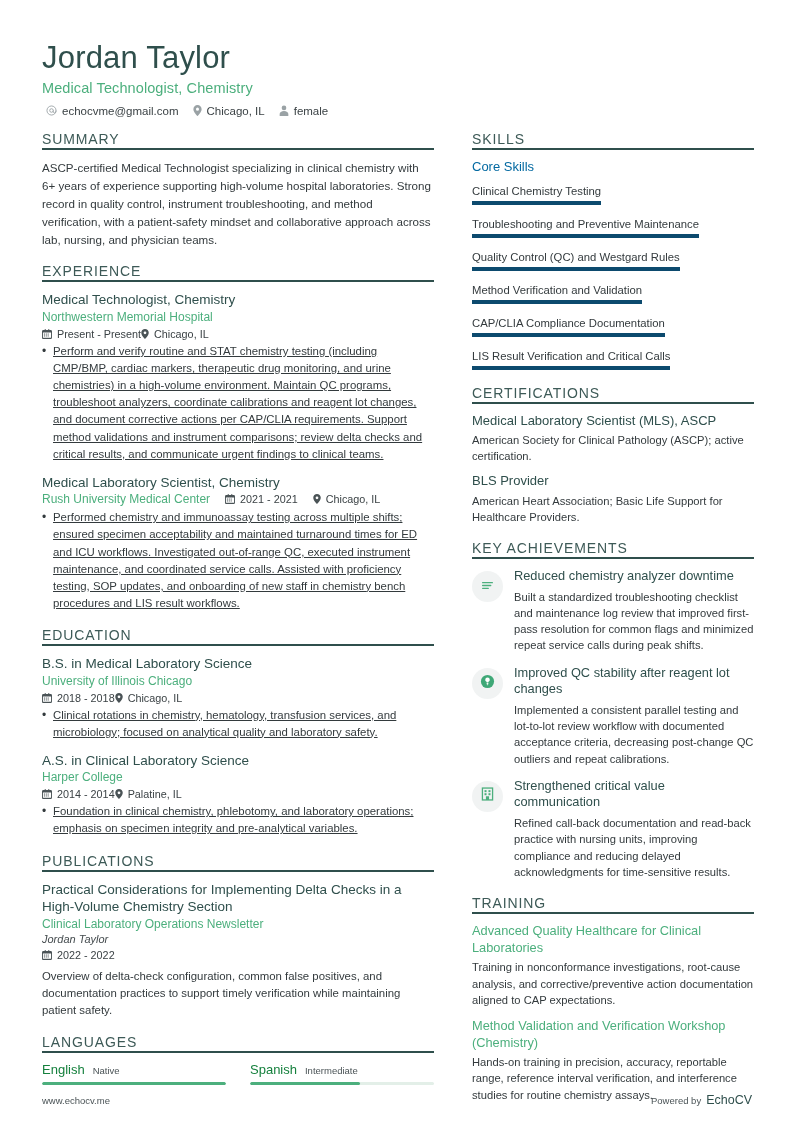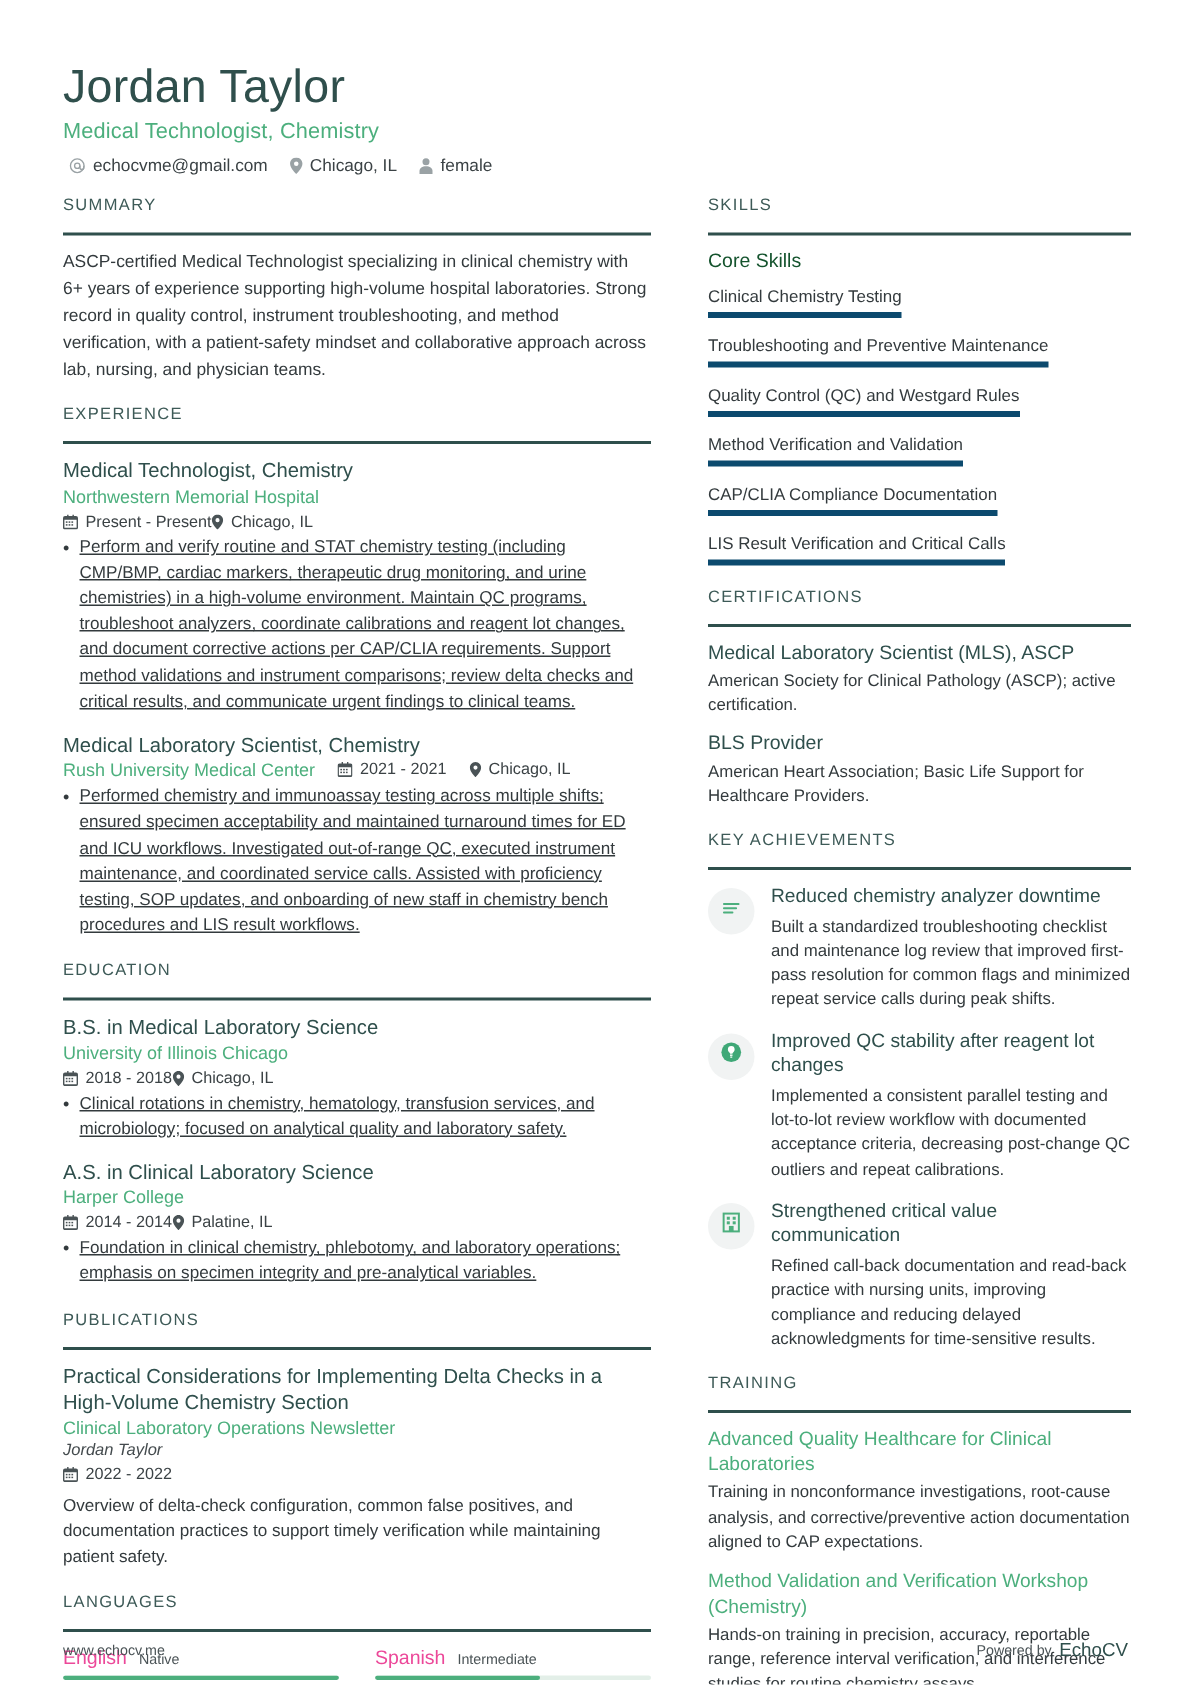--- a/index.html
+++ b/index.html
@@ -52,25 +52,25 @@
 
   
   .columns { display: flex; gap: 38px; margin-top: 6px; }
   .col-left  { width: 392px; flex: 0 0 392px; }
   .col-right { width: 282px; flex: 0 0 282px; }
 
   
   .section { margin-bottom: 15px; }
 
   .section-title {
-    font-size: 11px;
+    font-size: 14px;
     letter-spacing: 0.9px;
     color: #3d5a57;
     text-transform: uppercase;
-    padding-bottom: 12px;
+    padding-bottom: 1px;
   }
   .section-rule {
     height: 2px;
     background: #2f4f4c;
     margin-bottom: 9px;
   }
 
   
   .summary-text {
     font-size: 11.6px;
@@ -145,34 +145,34 @@
 
   
   .lang-grid { display: flex; gap: 24px; }
   .lang-item { flex: 1; }
   .lang-head {
     display: flex;
     align-items: baseline;
     gap: 8px;
     margin-bottom: 5px;
   }
-  .lang-name { font-size: 13px; color: #ec4899; }
+  .lang-name { font-size: 13px; color: #15803d; }
   .lang-level { font-size: 9.5px; color: #4a5356; }
   .lang-bar {
     height: 3px;
     background: #e3efe8;
     border-radius: 2px;
     overflow: hidden;
   }
   .lang-fill { height: 100%; background: #4caf7d; border-radius: 2px; }
 
   
   .skills-group-title {
     font-size: 13px;
-    color: #14532d;
+    color: #0369a1;
     margin-bottom: 7px;
   }
   .skill-row { margin-bottom: 9px; }
   .skill-name {
     font-size: 11.3px;
     color: #333a3d;
     display: inline-block;
     padding-bottom: 4px;
     border-bottom: 4px solid #0c4a6e;
   }

